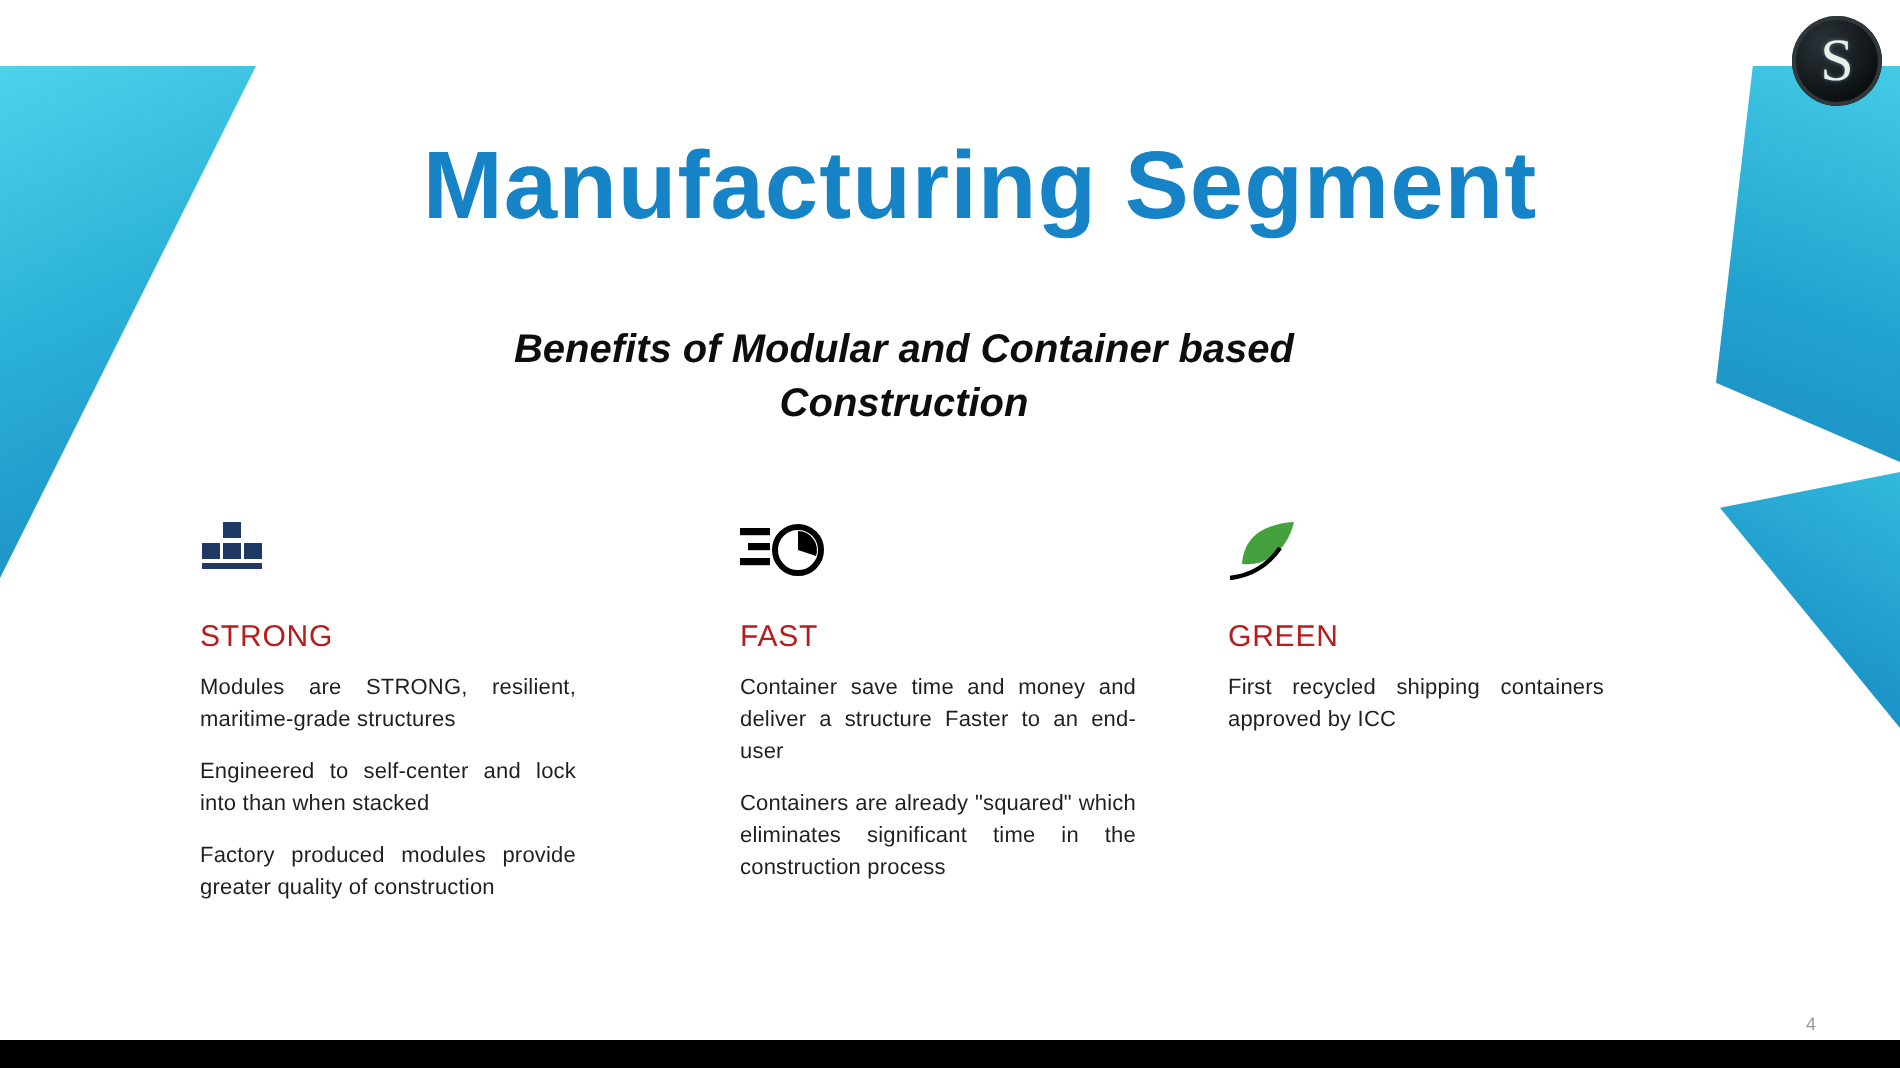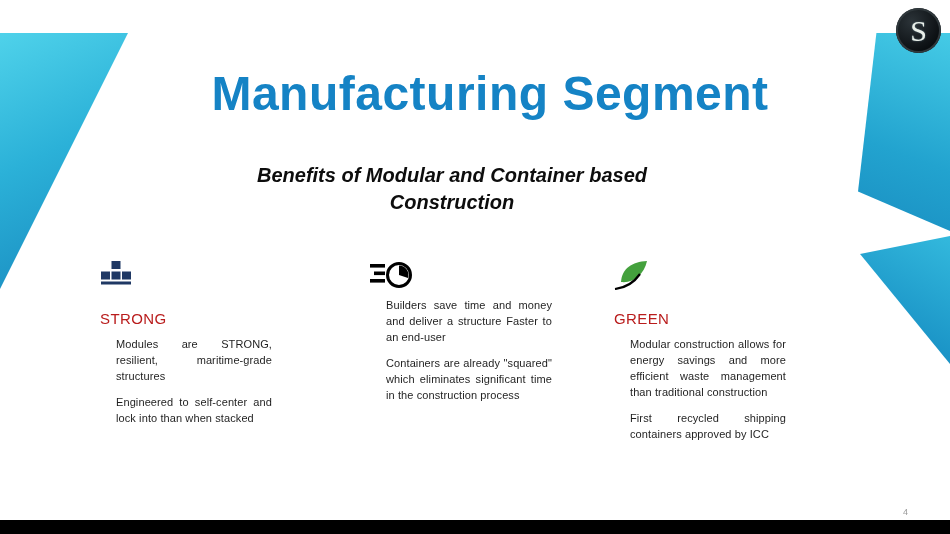--- a/index.html
+++ b/index.html
@@ -65,21 +65,21 @@
   .col-strong { left:100px; width:188px; }
   .col-fast   { left:370px; width:198px; }
   .col-green  { left:614px; width:188px; }
 
   .col .icon { height:38px; display:flex; align-items:flex-start; }
   .col h2 {
     margin:12px 0 10px; font-size:15px; font-weight:normal;
     letter-spacing:0.4px; color:#b91c1c;
   }
   .col p {
-    margin:0 16px 10px; font-size:11px; line-height:1.45;
+    margin:0 0 10px; font-size:11px; line-height:1.45;
     color:#1f1f1f; text-align:justify; letter-spacing:0.1px;
   }
 </style>
 </head>
 <body>
 
 <div class="slide">
 
   <div class="deco deco-left"></div>
   <div class="deco deco-right-top"></div>
@@ -104,41 +104,42 @@
         <rect x="11.5" y="1" width="9" height="8" fill="#1F3864"></rect>
         <rect x="1" y="11.5" width="9" height="8" fill="#1F3864"></rect>
         <rect x="11.5" y="11.5" width="9" height="8" fill="#1F3864"></rect>
         <rect x="22" y="11.5" width="9" height="8" fill="#1F3864"></rect>
         <rect x="1" y="21.5" width="30" height="3" fill="#1F3864"></rect>
       </svg>
     </div>
     <h2>STRONG</h2>
     <p>Modules are STRONG, resilient, maritime-grade structures</p>
     <p>Engineered to self-center and lock into than when stacked</p>
+    <p>Factory produced modules provide greater quality of construction</p>
   </div>
 
   <div class="col col-fast">
     <div class="icon">
       <svg width="44" height="32" viewBox="0 0 44 32" aria-hidden="true">
         <rect x="0" y="4" width="15" height="3.6" fill="#000"></rect>
         <rect x="4" y="11.5" width="11" height="3.6" fill="#000"></rect>
         <rect x="0" y="19" width="15" height="3.6" fill="#000"></rect>
         <circle cx="29" cy="15" r="11.5" fill="none" stroke="#000" stroke-width="3"></circle>
         <path d="M29,15 L29,5.5 A9.5,9.5 0 0 1 38,18 Z" fill="#000"></path>
       </svg>
     </div>
-    <p>Builders save time and money and deliver a structure Faster to an end-user</p>
+    <h2>FAST</h2>
+    <p>Container save time and money and deliver a structure Faster to an end-user</p>
     <p>Containers are already "squared" which eliminates significant time in the construction process</p>
   </div>
 
   <div class="col col-green">
     <div class="icon">
       <svg width="34" height="30" viewBox="0 0 34 30" aria-hidden="true">
         <path d="M33,1 C18,2 8,8 7,22 C20,23.5 30,14 33,1 Z" fill="#44A13D"></path>
         <path d="M1,29 C10,28 19,24 26,14" fill="none" stroke="#000" stroke-width="2.2"></path>
       </svg>
     </div>
     <h2>GREEN</h2>
-    <p>Modular construction allows for energy savings and more efficient waste management than traditional construction</p>
     <p>First recycled shipping containers approved by ICC</p>
   </div>
 
 </div>
 
 </body></html>

